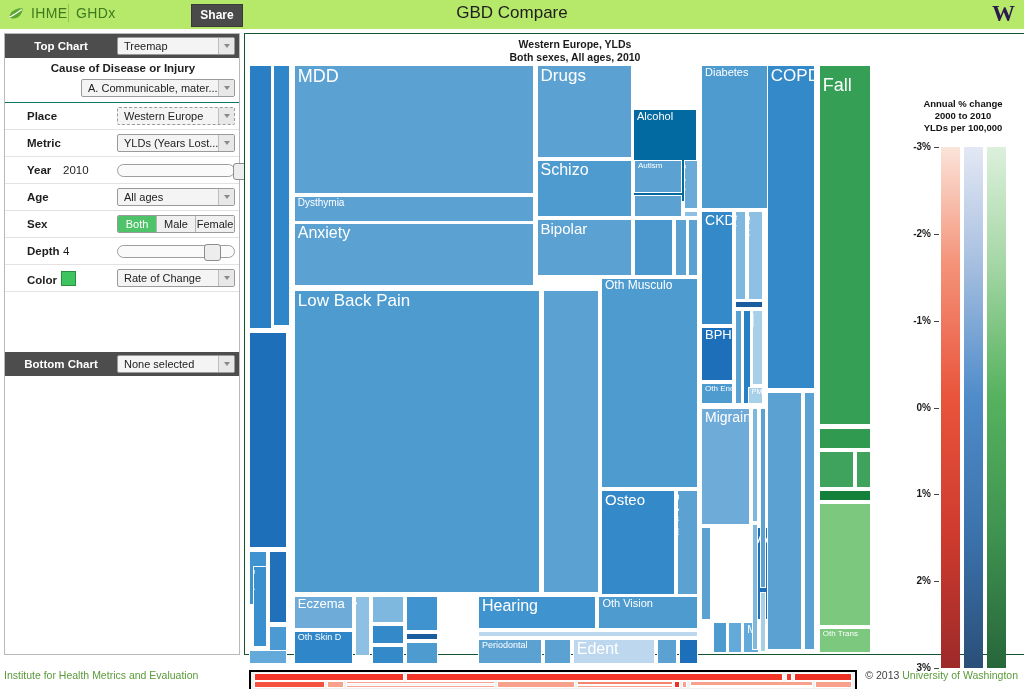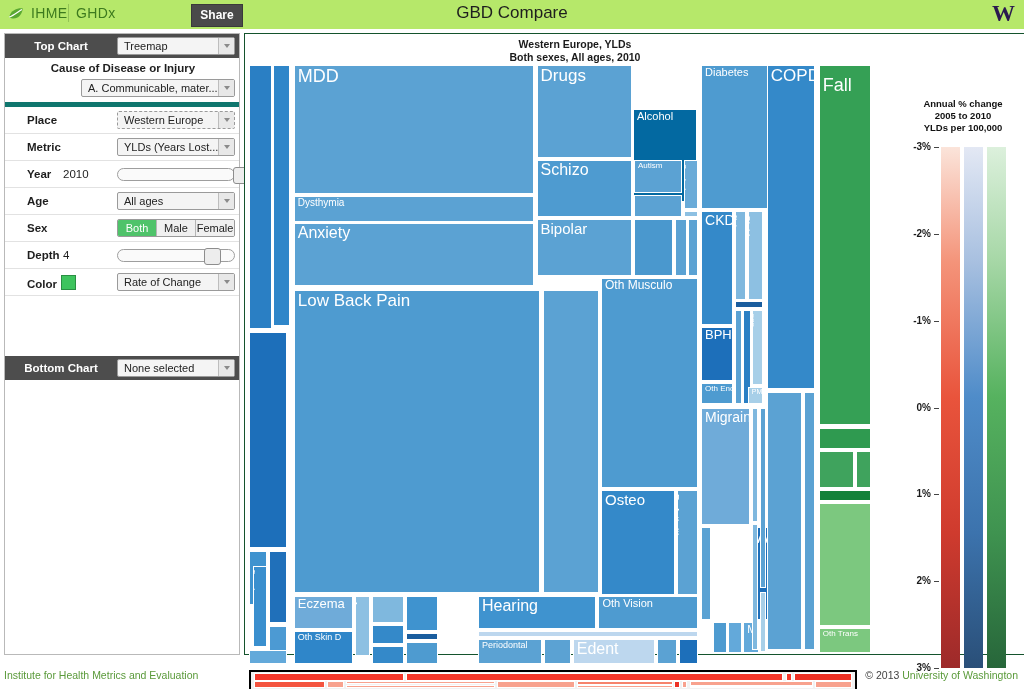--- a/index.html
+++ b/index.html
@@ -83,21 +83,21 @@
   .row {
     position: relative; height: 26px; border-bottom: 1px solid #e2e2e2;
     display: flex; align-items: center;
   }
   .row .r-label {
     width: 112px; padding-left: 22px; box-sizing: border-box;
     font-size: 11.5px; font-weight: bold; color: #1e1e1e;
   }
   .row .r-ctrl { width: 118px; }
   .cause-row {
-    position: relative; height: 44px; border-bottom: 5px solid #0f766e;
+    position: relative; height: 44px; border-bottom: 1px solid #0f766e;
   }
   .cause-title {
     position: absolute; left: 0; top: 4px; width: 236px; text-align: center;
     font-size: 11.5px; font-weight: bold; color: #1e1e1e;
   }
   .cause-sel { position: absolute; left: 76px; top: 21px; width: 154px; }
   .year-val {
     position: absolute; left: 58px; font-size: 11.5px; color: #1e1e1e;
   }
   .slider {
@@ -489,21 +489,21 @@
           <span class="vert" style="font-size: 15px; top: 2px;">Road Inj</span>
         </div>
         <div class="cell" style="left: 569.828px; top: 562.8px; width: 52.64px; height: 25.2px; background: rgb(124, 200, 127);">
           <span style="font-size: 8px; top: 0px;">Oth Trans</span>
         </div>
       </div>
 
     <div class="legend">
       <div class="leg-title">
         <div>Annual % change</div>
-        <div>2005 to 2010</div>
+        <div>2000 to 2010</div>
         <div>YLDs per 100,000</div>
       </div>
       <div class="leg-axis" id="leg-axis">
           <div class="tick" style="top: 0px;"></div>
           <div class="tlabel" style="top: 0px;">-3%</div>
           <div class="tick" style="top: 86.8333px;"></div>
           <div class="tlabel" style="top: 86.8333px;">-2%</div>
           <div class="tick" style="top: 173.667px;"></div>
           <div class="tlabel" style="top: 173.667px;">-1%</div>
           <div class="tick" style="top: 260.5px;"></div>

